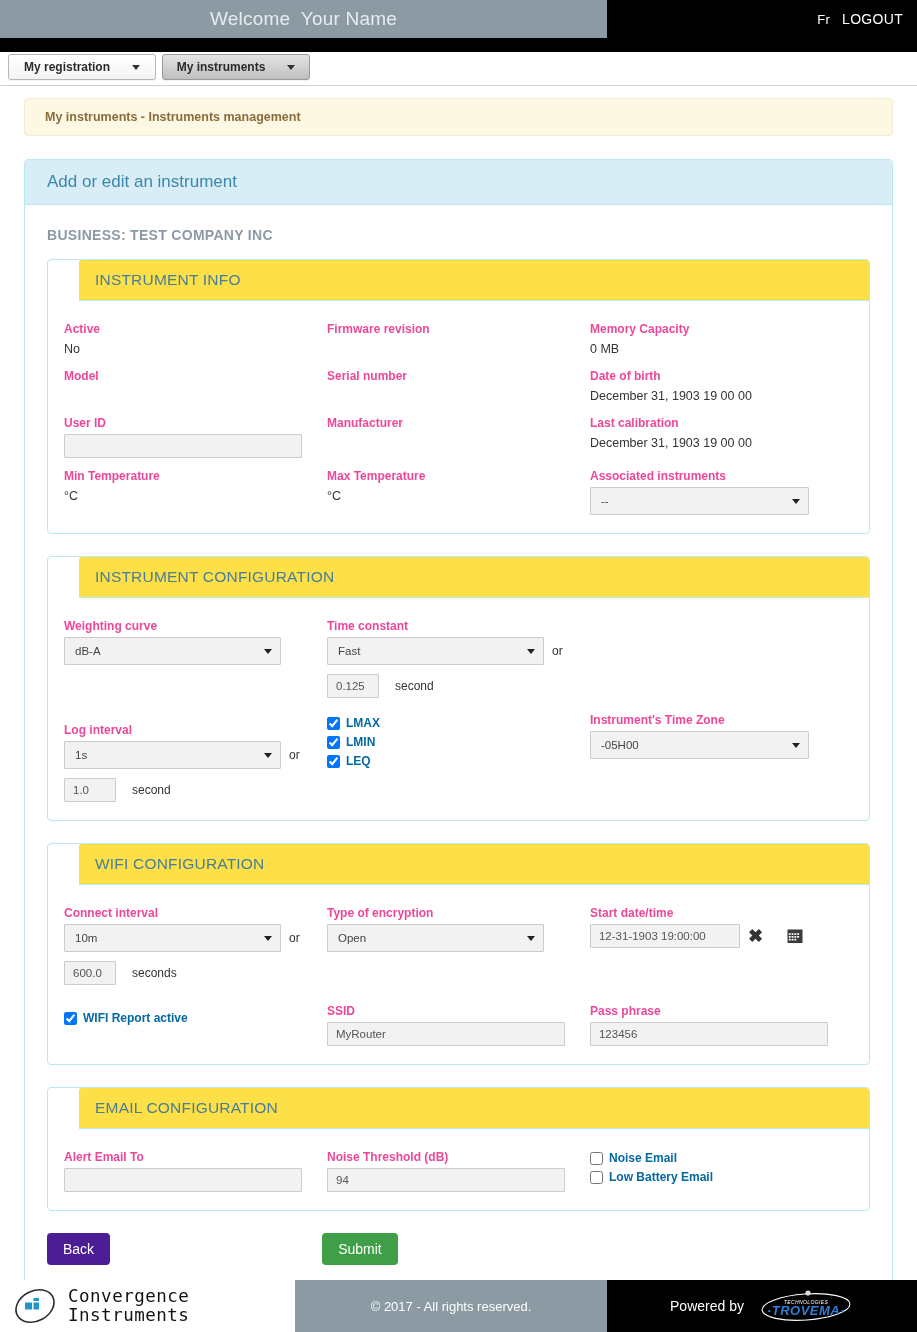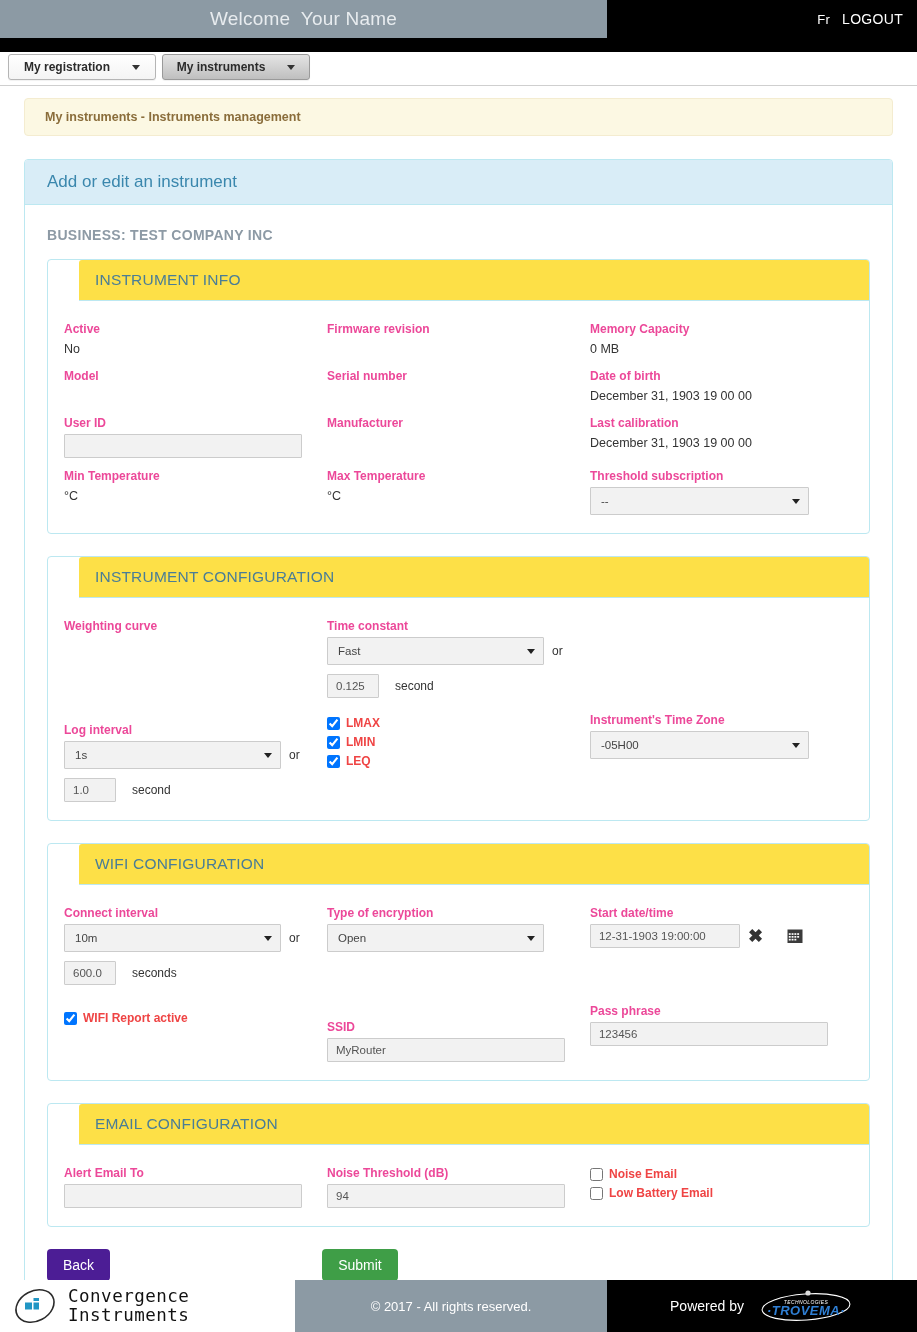--- a/index.html
+++ b/index.html
@@ -242,21 +242,21 @@
     align-items: center;
     gap: 6px;
     margin-bottom: 5px;
   }
   .chk-row input[type=checkbox] {
     width: 13px; height: 13px; margin: 0;
   }
   .chk-label {
     font-size: 12px;
     font-weight: bold;
-    color: #ef4444;
+    color: #0369a1;
   }
 
   .icon-btn {
     cursor: pointer;
     display: inline-flex;
     align-items: center;
     justify-content: center;
     color: #333;
   }
   .x-icon { font-size: 18px; font-weight: bold; line-height: 1; }
@@ -418,39 +418,44 @@
           <div class="row3">
             <div class="col">
               <div class="fld-label">Min Temperature</div>
               <div class="fld-value">°C</div>
             </div>
             <div class="col">
               <div class="fld-label">Max Temperature</div>
               <div class="fld-value">°C</div>
             </div>
             <div class="col">
-              <div class="fld-label">Threshold subscription</div>
+              <div class="fld-label">Associated instruments</div>
               <div class="selwrap">
                 <select class="sel wide">
                   <option>--</option>
                 </select>
               </div>
             </div>
           </div>
 
         </div>
       </div>
 
       <div class="subpanel">
         <div class="subpanel-heading">INSTRUMENT CONFIGURATION</div>
         <div class="subpanel-body">
 
           <div class="row3">
             <div class="col">
               <div class="fld-label">Weighting curve</div>
+              <div class="selwrap">
+                <select class="sel">
+                  <option>dB-A</option>
+                </select>
+              </div>
             </div>
             <div class="col">
               <div class="fld-label">Time constant</div>
               <div class="inline">
                 <div class="selwrap">
                   <select class="sel">
                     <option>Fast</option>
                   </select>
                 </div>
                 <span class="or-label">or</span>
@@ -560,21 +565,21 @@
           </div>
 
           <div class="row3" style="margin-top:18px;">
             <div class="col" style="padding-top:8px;">
               <div class="chk-row">
                 <input type="checkbox" checked="" style="">
                 <span class="chk-label">WIFI Report active</span>
               </div>
             </div>
             <div class="col">
-              <div class="fld-label" style="margin-top:16px;">SSID</div>
+              <div class="fld-label" style="margin-top:0;">SSID</div>
               <input class="txt" type="text" value="MyRouter" style="">
             </div>
             <div class="col">
               <div class="fld-label" style="margin-top:0;">Pass phrase</div>
               <input class="txt" type="text" value="123456" style="">
             </div>
           </div>
 
         </div>
       </div>

